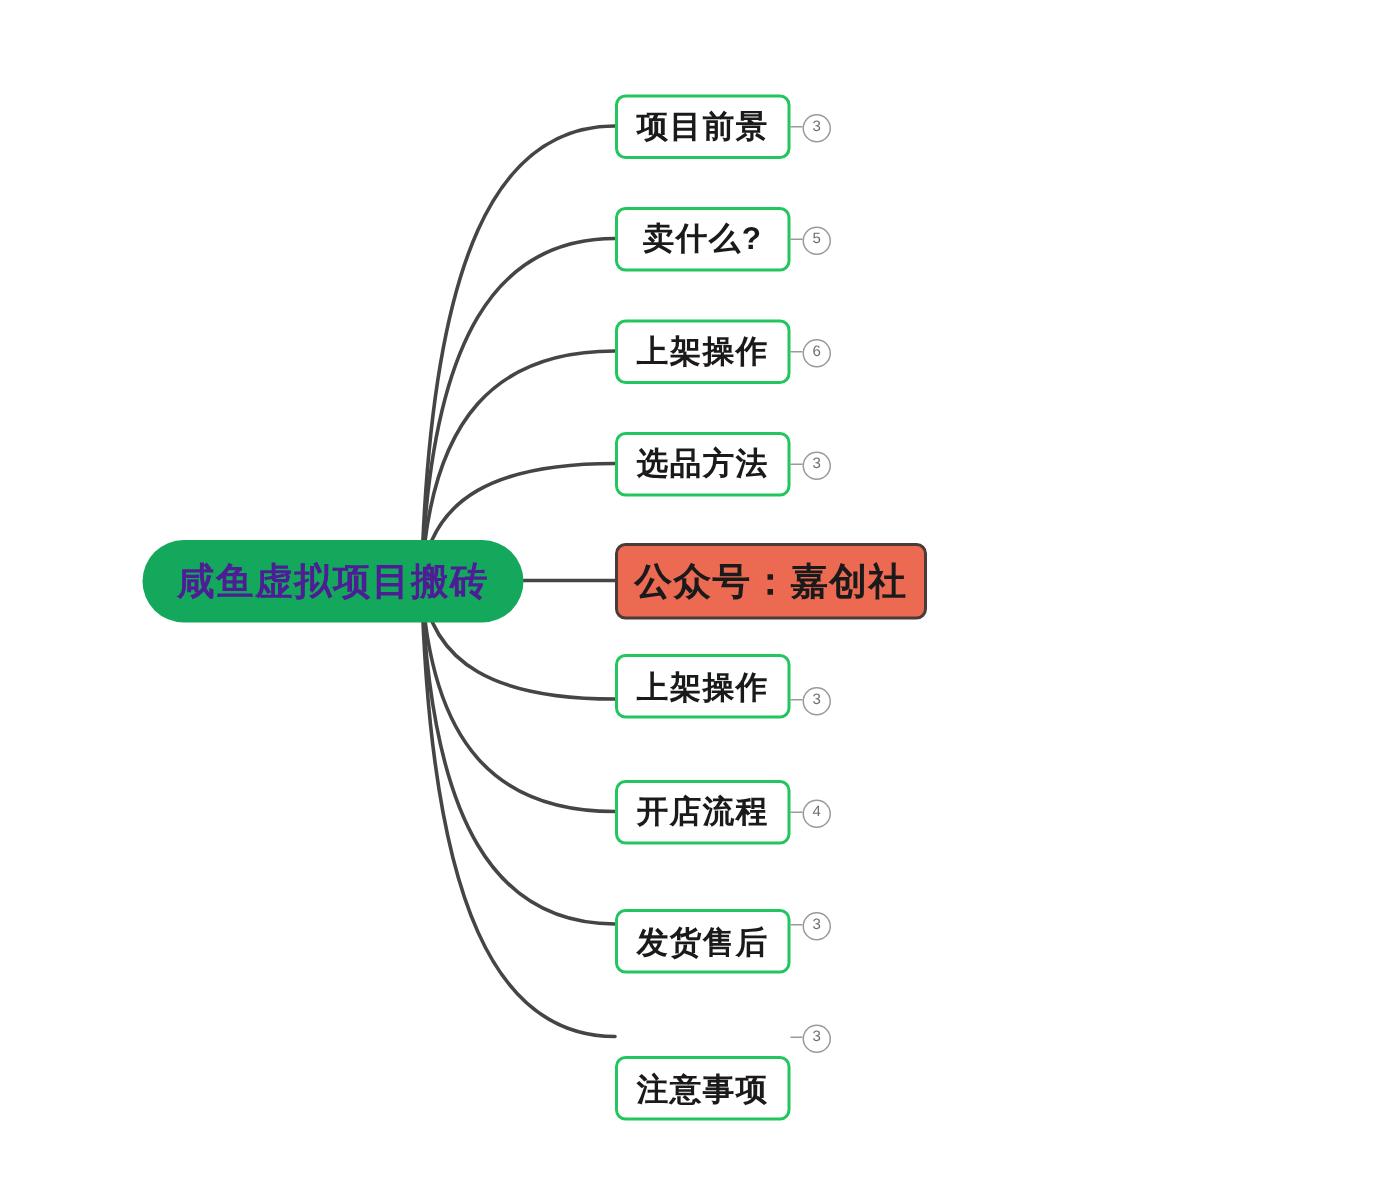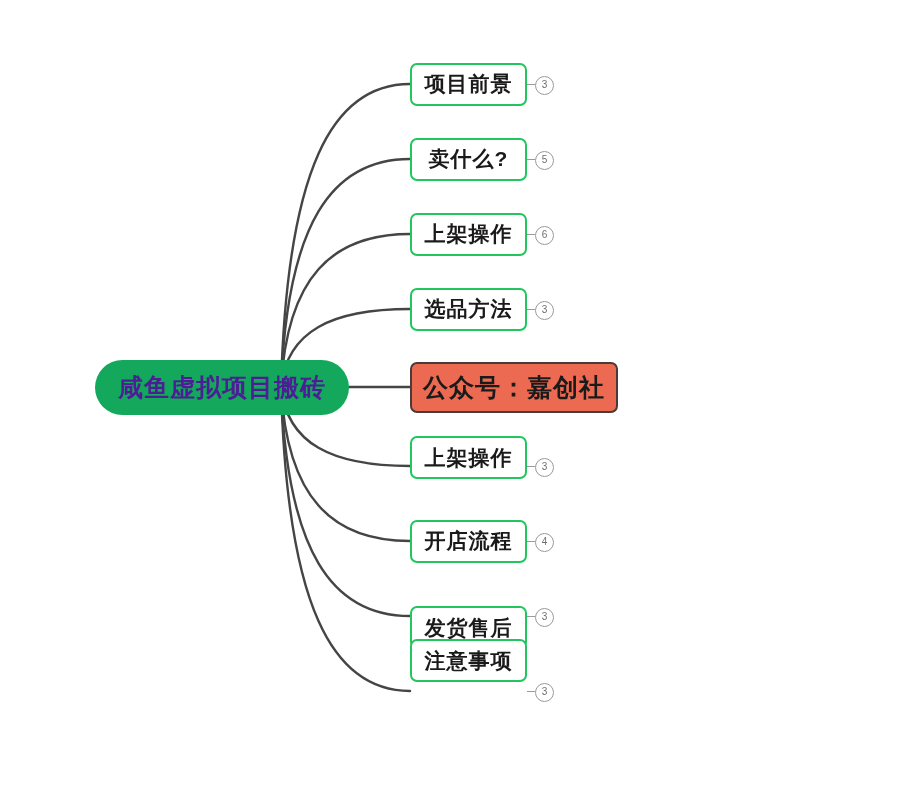--- a/index.html
+++ b/index.html
@@ -132,18 +132,18 @@
       <div class="branch-node highlight" style="top: 361.5px;">公众号：嘉创社</div>
       <div class="branch-node standard" style="top: 436px;">上架操作</div>
       <div class="badge-stub" style="left: 527px; top: 466px;"></div>
       <div class="count-badge" style="left: 535px; top: 457.5px;">3</div>
       <div class="branch-node standard" style="top: 519.5px;">开店流程</div>
       <div class="badge-stub" style="left: 527px; top: 541px;"></div>
       <div class="count-badge" style="left: 535px; top: 532.5px;">4</div>
       <div class="branch-node standard" style="top: 606px;">发货售后</div>
       <div class="badge-stub" style="left: 527px; top: 616px;"></div>
       <div class="count-badge" style="left: 535px; top: 607.5px;">3</div>
-      <div class="branch-node standard" style="top: 639px;">注意事项</div>
+      <div class="branch-node standard" style="top: 704px;">注意事项</div>
       <div class="badge-stub" style="left: 527px; top: 691px;"></div>
       <div class="count-badge" style="left: 535px; top: 682.5px;">3</div>
     </div>
 
 </div>
 
 </body></html>

